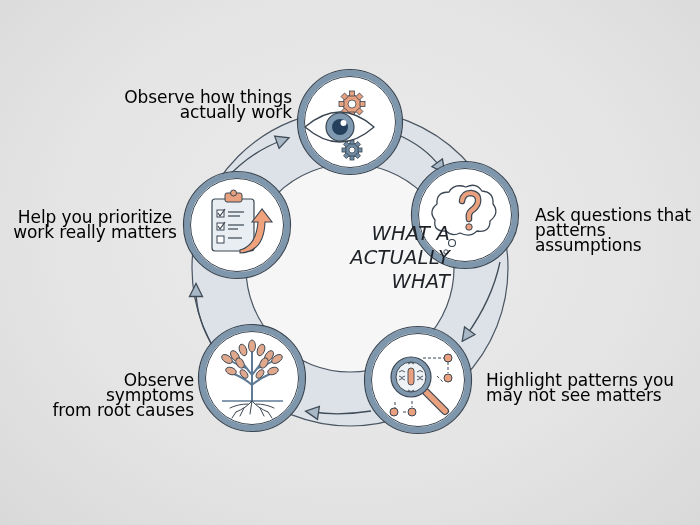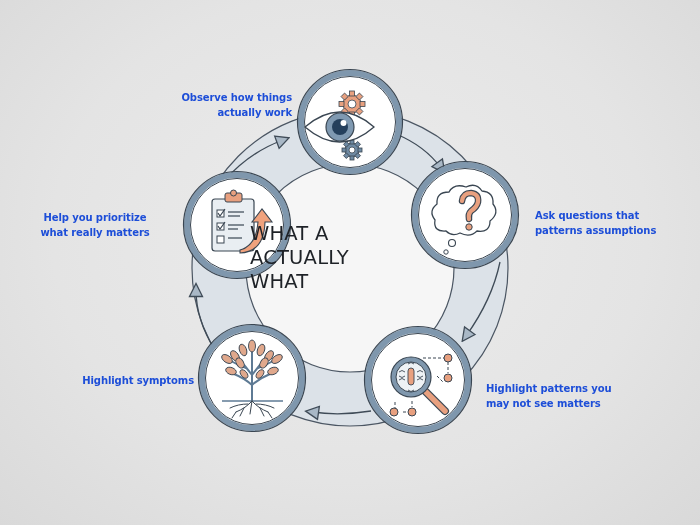--- a/index.html
+++ b/index.html
@@ -6,36 +6,36 @@
   body {
     width: 700px; height: 525px; overflow: hidden;
     background: radial-gradient(ellipse at 50% 45%, #ececec 0%, #e4e4e4 60%, #d9d9d9 100%);
     font-family: "DejaVu Sans", sans-serif;
     position: relative;
   }
   .stage { position: absolute; left: 0; top: 0; width: 700px; height: 525px; }
   svg.diagram { position: absolute; left: 0; top: 0; }
   .label {
     position: absolute;
-    font-size: 10px;
+    font-size: 17px;
     line-height: 15px;
-    color: #1d4ed8;
+    color: #000000;
     letter-spacing: -0.1px;
-    font-weight: bold;
   }
   .label.right-align { text-align: right; }
   .label.left-align { text-align: left; }
   .center-title {
     position: absolute;
     left: 250px; top: 222px; width: 200px;
-    text-align: left;
+    text-align: right;
     font-size: 19.5px;
     line-height: 24px;
     color: #1e2227;
     letter-spacing: 0.2px;
+    font-style: italic;
   }
   .center-title span { display: block; }
 </style>
 </head>
 <body>
 
 <div class="stage">
 
   <svg class="diagram" width="700" height="525" viewBox="0 0 700 525">
     <defs>
@@ -231,26 +231,27 @@
   <div class="label right-align" style="left:120px; top:90px; width:172px;">
     <div>Observe how things</div>
     <div>actually work</div>
   </div>
 
   <div class="label left-align" style="left:535px; top:208px; width:165px;">
     <div>Ask questions that</div>
     <div>patterns assumptions</div>
   </div>
 
-  <div class="label left-align" style="left:486px; top:381px; width:200px;">
+  <div class="label left-align" style="left:486px; top:373px; width:200px;">
     <div>Highlight patterns you</div>
     <div>may not see matters</div>
   </div>
 
   <div class="label right-align" style="left:40px; top:373px; width:154px;">
-    <div>Highlight symptoms</div>
+    <div>Observe symptoms</div>
+    <div>from root causes</div>
   </div>
 
   <div class="label right-align" style="left:10px; top:210px; width:170px;text-align:center;">
     <div>Help you prioritize</div>
-    <div>what really matters</div>
+    <div>work really matters</div>
   </div>
 </div>
 
 </body></html>

